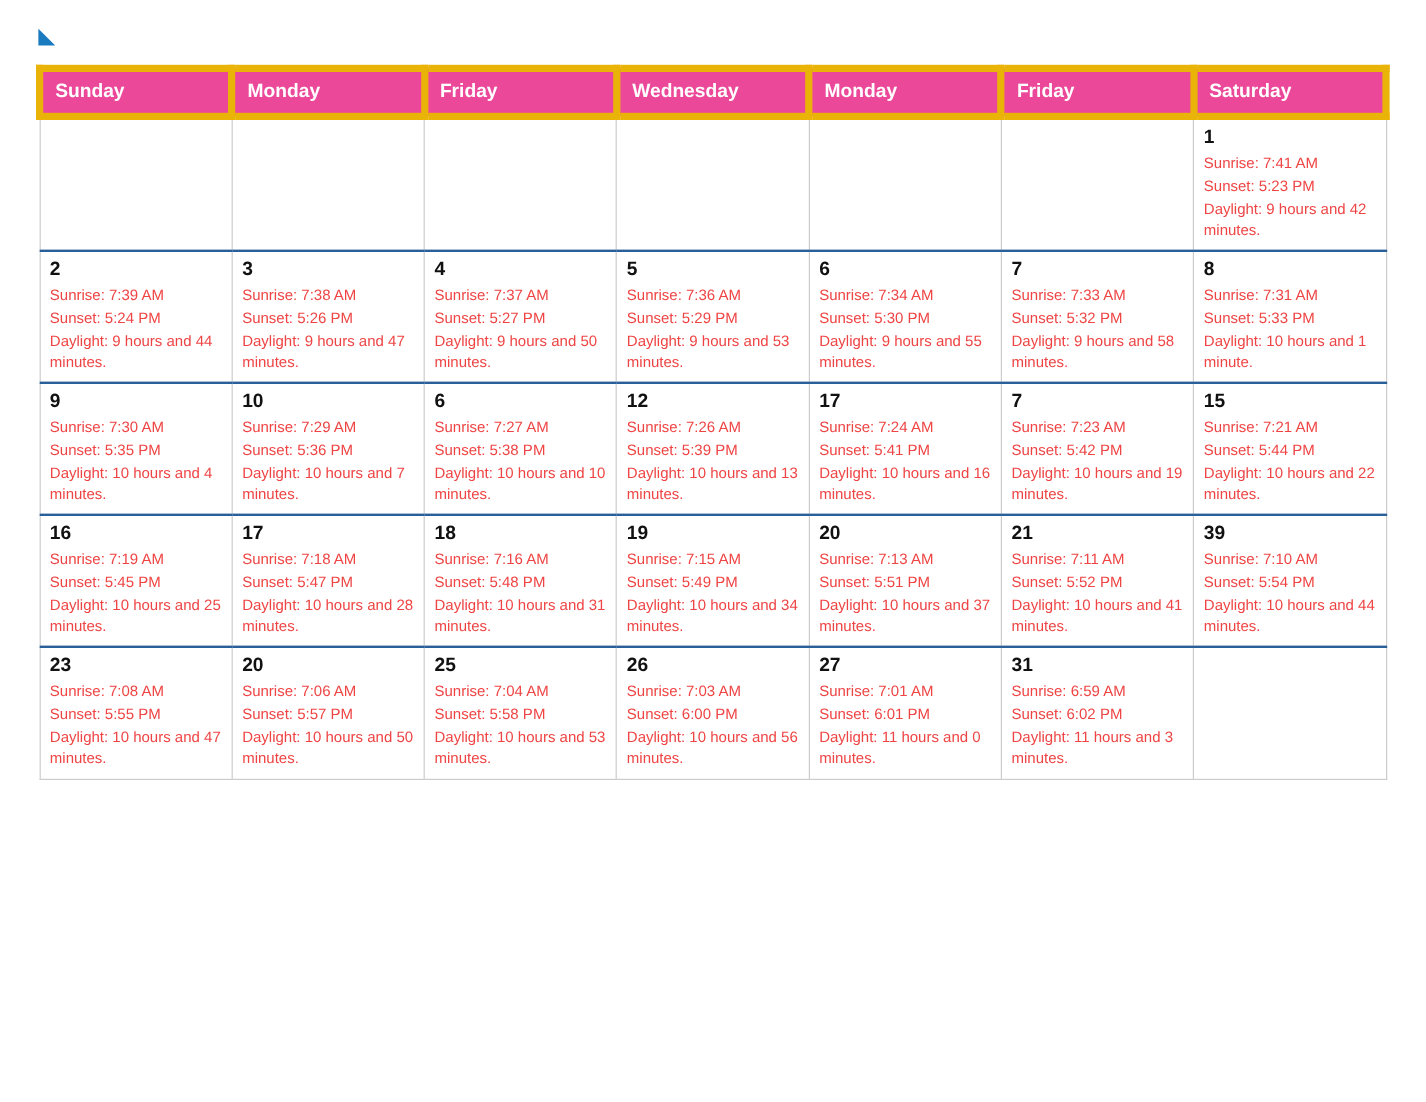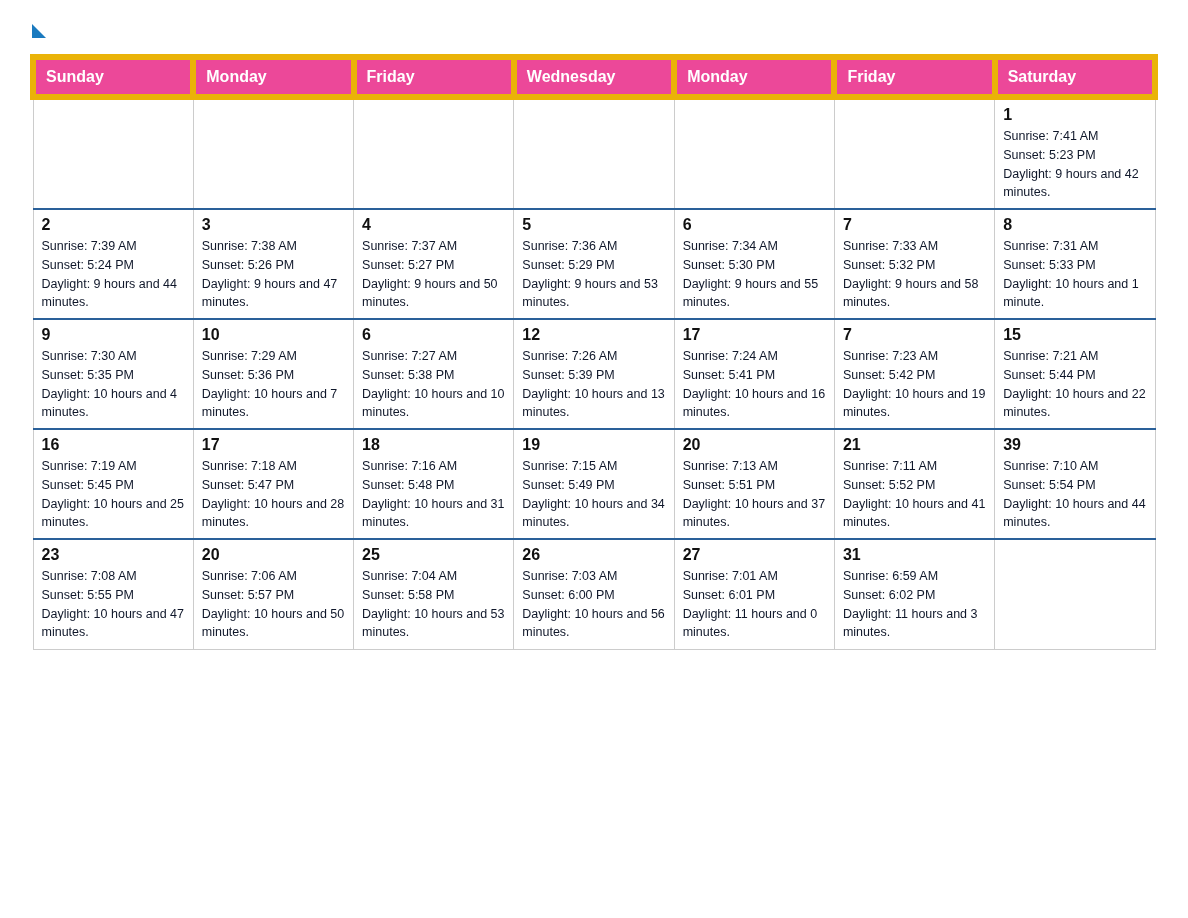--- a/index.html
+++ b/index.html
@@ -83,21 +83,21 @@
     }
     .day-number {
       font-size: 16px;
       font-weight: bold;
       color: #111;
       display: block;
       margin-bottom: 3px;
     }
     .day-info {
       font-size: 12.5px;
-      color: #0f172a;
+      color: #ef4444;
       line-height: 1.5;
     }
     .empty-cell {
       background: #fff;
     }
     tr.week-row td {
       border-top: 2px solid #2a6099;
     }
   </style>
 </head>

